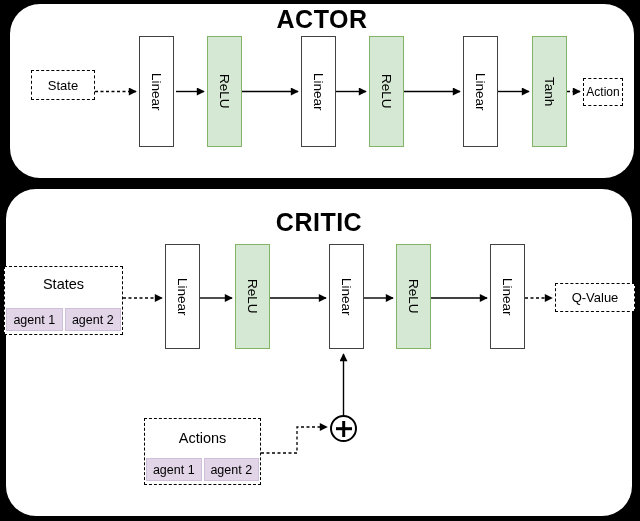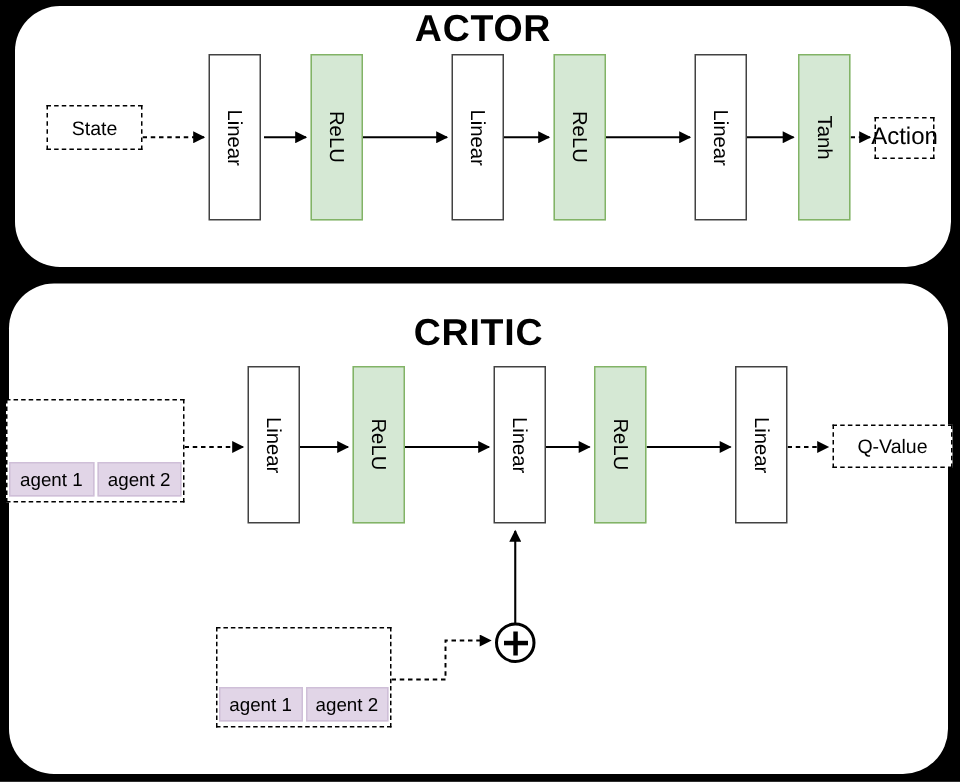--- a/index.html
+++ b/index.html
@@ -23,21 +23,21 @@
   .actor-row  { top:36px;  height:111px; }
   .critic-row { top:244px; height:105px; }
   .layer span { writing-mode:vertical-rl; font-size:13.5px; white-space:nowrap; }
   .linear     { background:#fff;     border:1.5px solid #424242; }
   .activation { background:#d5e8d4;  border:1.5px solid #82b366; }
 
   .io-box { position:absolute; border:1px dashed #000; background:#fff;
     box-sizing:border-box; display:flex; align-items:center; justify-content:center;
     font-size:13px; white-space:nowrap; }
   .state-box  { left:31px;  top:70px;  width:64px; height:30px;align-items:center; }
-  .action-box { left:583px; top:78px;  width:40px; height:28px; font-size:16px; }
+  .action-box { left:583px; top:78px;  width:40px; height:28px; font-size:12px; }
   .qvalue-box { left:555px; top:283px; width:80px; height:29px; }
 
   .group-box { position:absolute; border:1px dashed #000; background:#fff;
     box-sizing:border-box; }
   .states-group  { left:4px;   top:266px; width:119px; height:69px; }
   .actions-group { left:144px; top:418px; width:117px; height:67px; }
   .group-label { position:absolute; left:0; right:0; text-align:center;
     font-size:14.5px; }
   .states-group  .group-label { top:9px; }
   .actions-group .group-label { top:11px; }
@@ -116,20 +116,21 @@
 
     <div class="io-box action-box">
       <span>Action</span>
     </div>
   </div>
 
   <div>
     <div class="panel-title title-critic">CRITIC</div>
 
     <div class="group-box states-group">
+      <div class="group-label">States</div>
       <div class="cells">
         <div class="cell">agent 1</div>
         <div class="cell">agent 2</div>
       </div>
     </div>
 
     <div class="layer linear critic-row" style="left:165px;">
       <span>Linear</span>
     </div>
     <div class="layer activation critic-row" style="left:235px;">
@@ -143,20 +144,21 @@
     </div>
     <div class="layer linear critic-row" style="left:490px;">
       <span>Linear</span>
     </div>
 
     <div class="io-box qvalue-box">
       <span>Q-Value</span>
     </div>
 
     <div class="group-box actions-group">
+      <div class="group-label">Actions</div>
       <div class="cells">
         <div class="cell">agent 1</div>
         <div class="cell">agent 2</div>
       </div>
     </div>
 
     <div class="plus-circle"></div>
   </div>
 
 </div>

